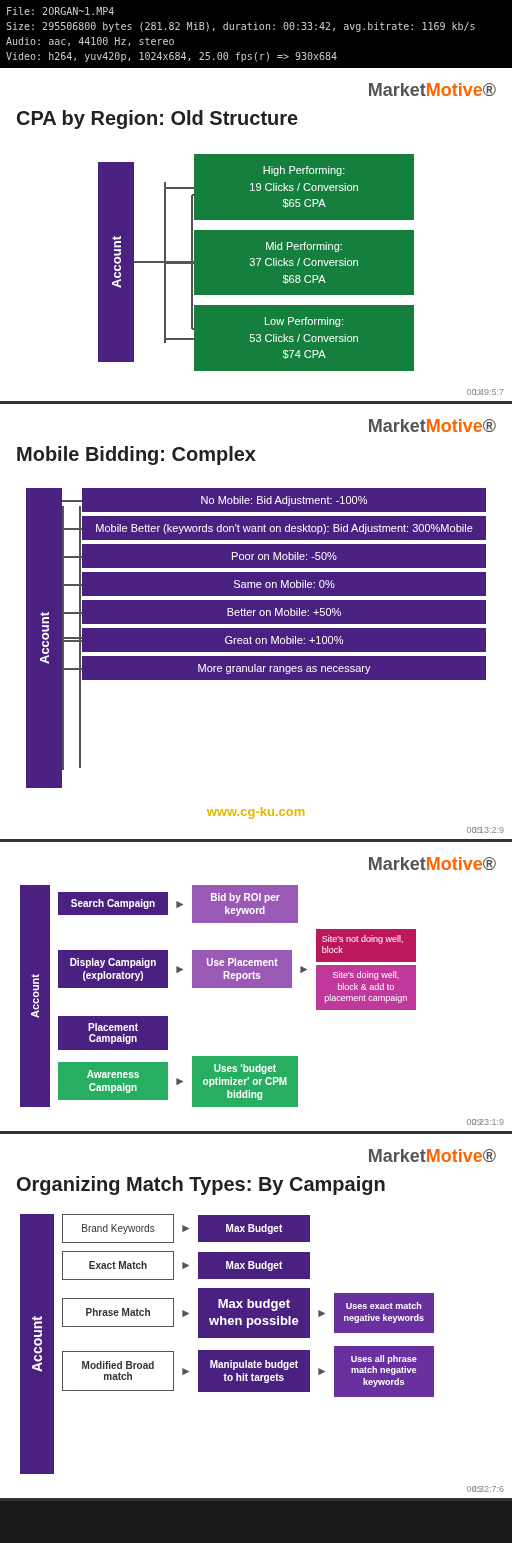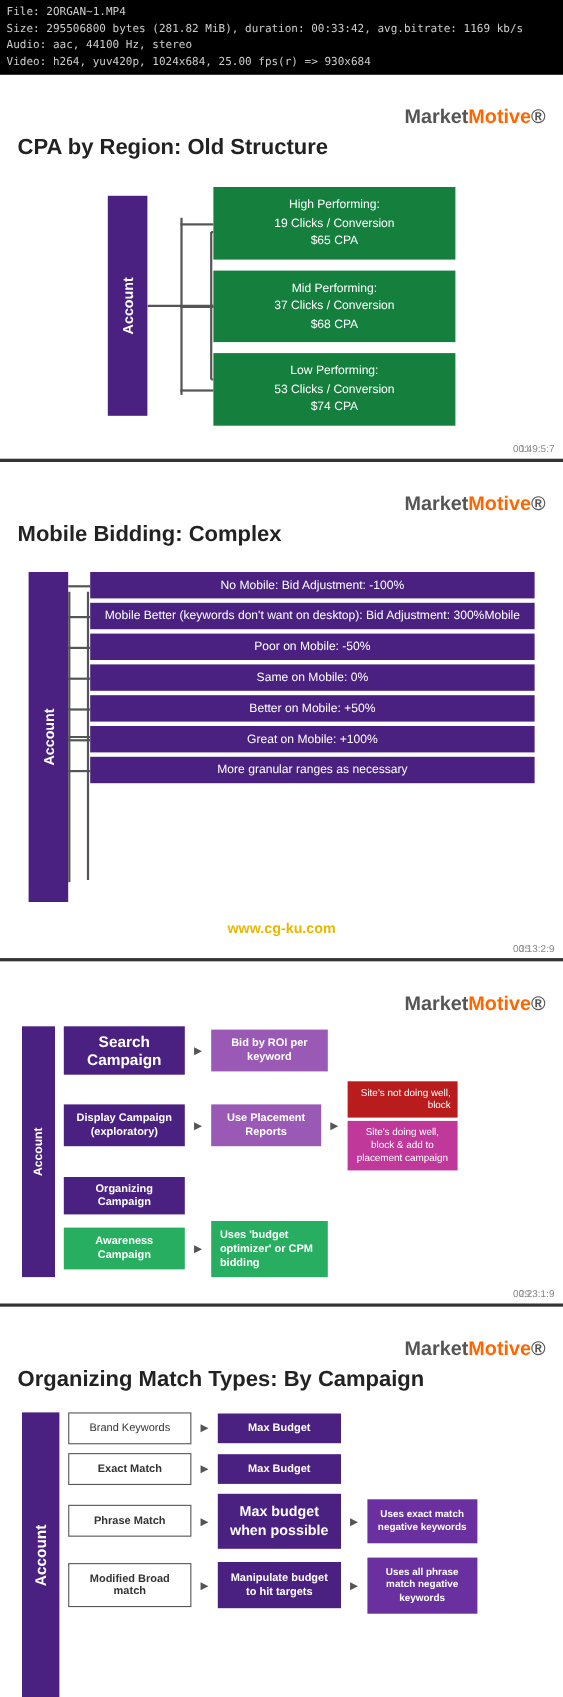--- a/index.html
+++ b/index.html
@@ -7,21 +7,21 @@
       width: 512px;
       background: #1a1a1a;
       font-family: Arial, sans-serif;
       font-size: 12px;
     }
 
     .slide {
       width: 512px;
       background: white;
       position: relative;
-      padding: 28px 16px 20px;
+      padding: 12px 16px 20px;
       border-bottom: 3px solid #333;
     }
 
     
     .video-info {
       background: #000;
       color: #ccc;
       font-size: 10px;
       padding: 4px 6px;
       line-height: 1.5;
@@ -269,44 +269,44 @@
     <span>Market<em>Motive</em>®</span>
   </div>
 
   <div style="display:flex; gap:0; padding: 4px 4px; align-items:stretch;">
     <div style="width:30px; background:#4a2080; display:flex; align-items:center; justify-content:center; min-height:220px;">
       <span style="color:white; font-size:11px; font-weight:bold; writing-mode:vertical-rl; transform:rotate(180deg);">Account</span>
     </div>
     <div style="flex:1; padding-left:8px; display:flex; flex-direction:column; gap:6px;">
 
       <div style="display:flex; align-items:center; gap:6px;">
-        <div style="background:#4a2080; color:white; padding:6px 8px; text-align:center; font-size:14px; font-weight:bold; width:110px;">Search Campaign</div>
+        <div style="background:#4a2080; color:white; padding:6px 8px; text-align:center; font-size:10px; font-weight:bold; width:110px;">Search Campaign</div>
         <span style="font-size:12px; color:#555;">►</span>
         <div style="background:#9b59b6; color:white; padding:6px 8px; text-align:center; font-size:10px; font-weight:bold; width:106px; line-height:1.3;">Bid by ROI per keyword</div>
       </div>
 
       <div style="display:flex; align-items:center; gap:6px;">
         <div style="background:#4a2080; color:white; padding:6px 8px; text-align:center; font-size:10px; font-weight:bold; width:110px; line-height:1.3;">Display Campaign (exploratory)</div>
         <span style="font-size:12px; color:#555;">►</span>
         <div style="background:#9b59b6; color:white; padding:6px 8px; text-align:center; font-size:10px; font-weight:bold; width:100px; line-height:1.3;">Use Placement Reports</div>
         <span style="font-size:12px; color:#555;">►</span>
         <div style="display:flex; flex-direction:column; gap:3px;">
-          <div style="background:#b91c1c; color:white; padding:5px 6px; text-align:right; font-size:9px; line-height:1.3; width:100px;">Site's not doing well, block</div>
+          <div style="background:#be185d; color:white; padding:5px 6px; text-align:left; font-size:9px; line-height:1.3; width:100px;">Site's not doing well, block</div>
           <div style="background:#c0399a; color:white; padding:5px 6px; text-align:center; font-size:9px; line-height:1.3; width:100px;">Site's doing well, block &amp; add to placement campaign</div>
         </div>
       </div>
 
       <div style="display:flex; align-items:center; gap:6px;">
-        <div style="background:#4a2080; color:white; padding:6px 8px; text-align:center; font-size:10px; font-weight:bold; width:110px;">Organizing Campaign</div>
+        <div style="background:#4a2080; color:white; padding:6px 8px; text-align:center; font-size:10px; font-weight:bold; width:110px;">Placement Campaign</div>
       </div>
 
       <div style="display:flex; align-items:center; gap:6px;">
         <div style="background:#27ae60; color:white; padding:6px 8px; text-align:center; font-size:10px; font-weight:bold; width:110px; line-height:1.3;">Awareness Campaign</div>
         <span style="font-size:12px; color:#555;">►</span>
-        <div style="background:#27ae60; color:white; padding:6px 8px; text-align:left; font-size:10px; font-weight:bold; width:106px; line-height:1.3;">Uses 'budget optimizer' or CPM bidding</div>
+        <div style="background:#27ae60; color:white; padding:6px 8px; text-align:center; font-size:10px; font-weight:bold; width:106px; line-height:1.3;">Uses 'budget optimizer' or CPM bidding</div>
       </div>
     </div>
   </div>
 
   <div class="slide-number">29</div>
   <div class="timecode">00:23:1:9</div>
 </div>
 
 <div class="slide">
   <div class="logo">

